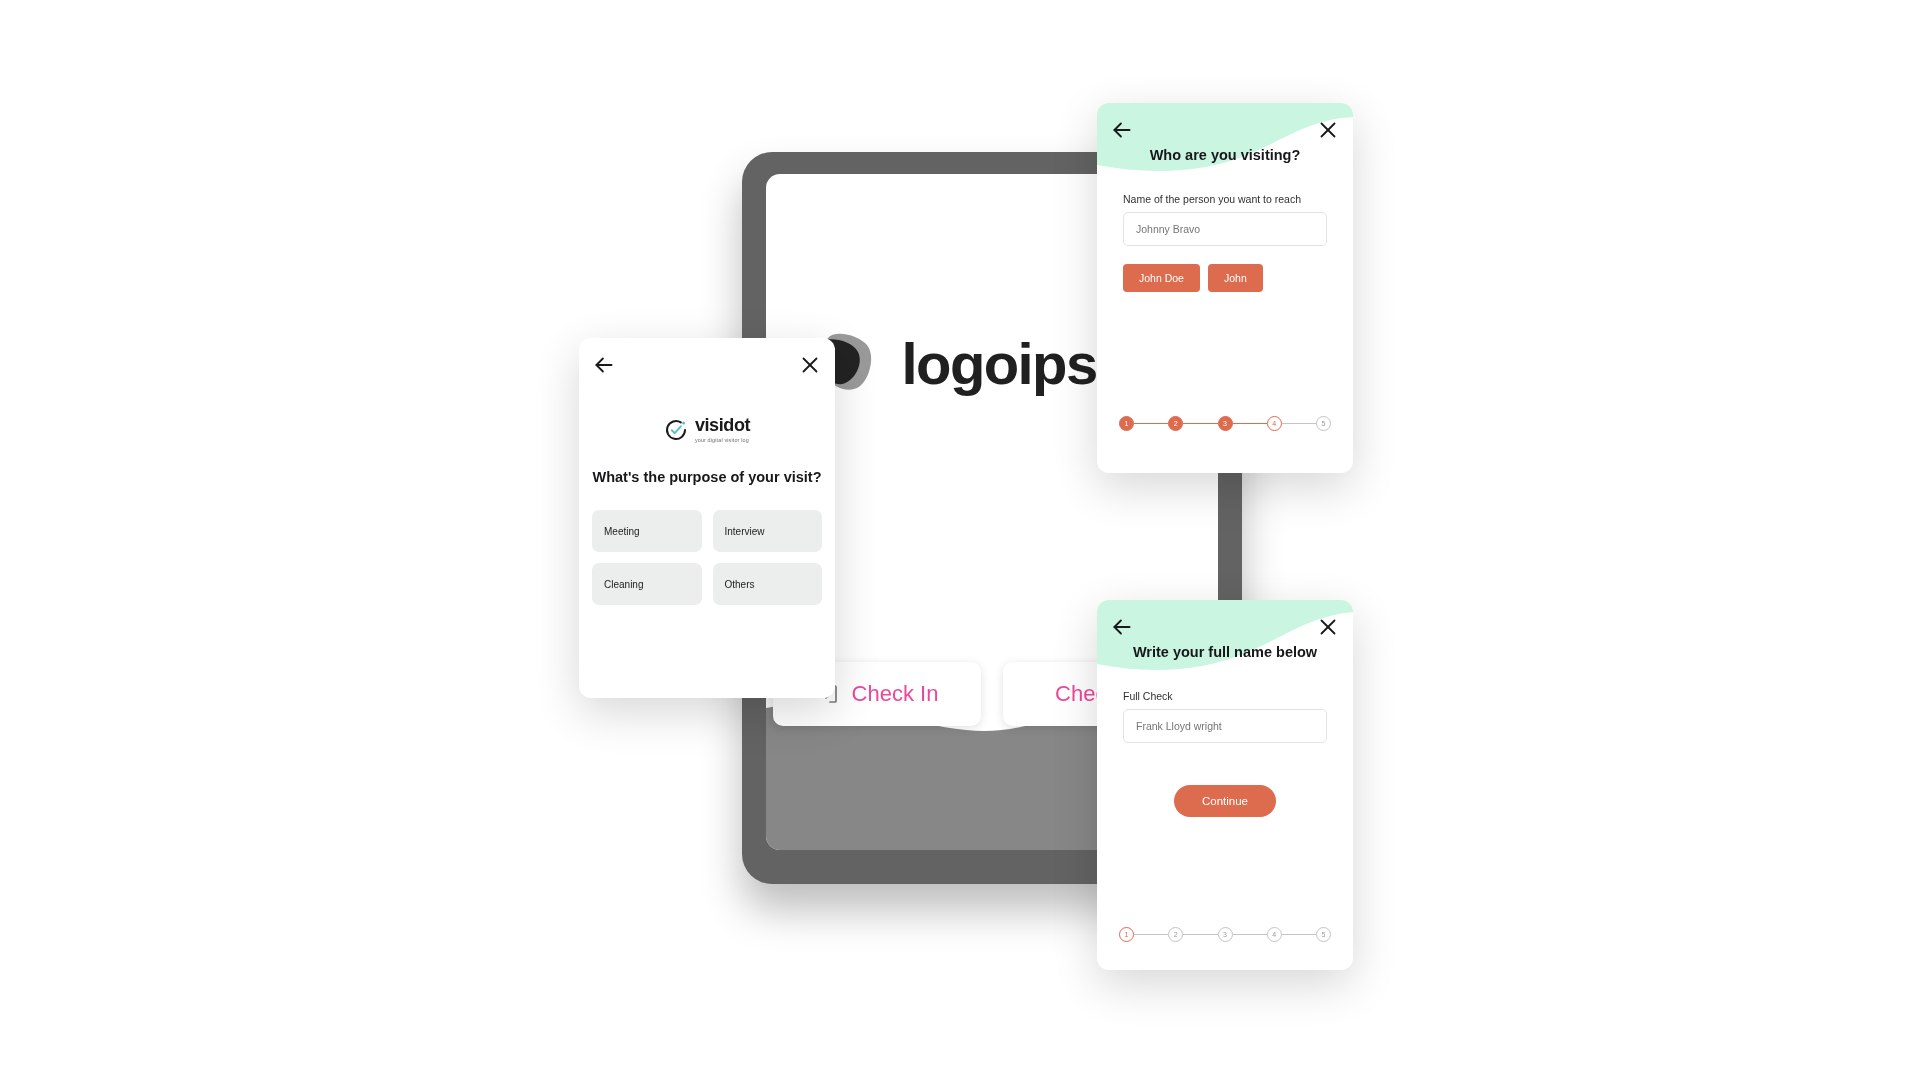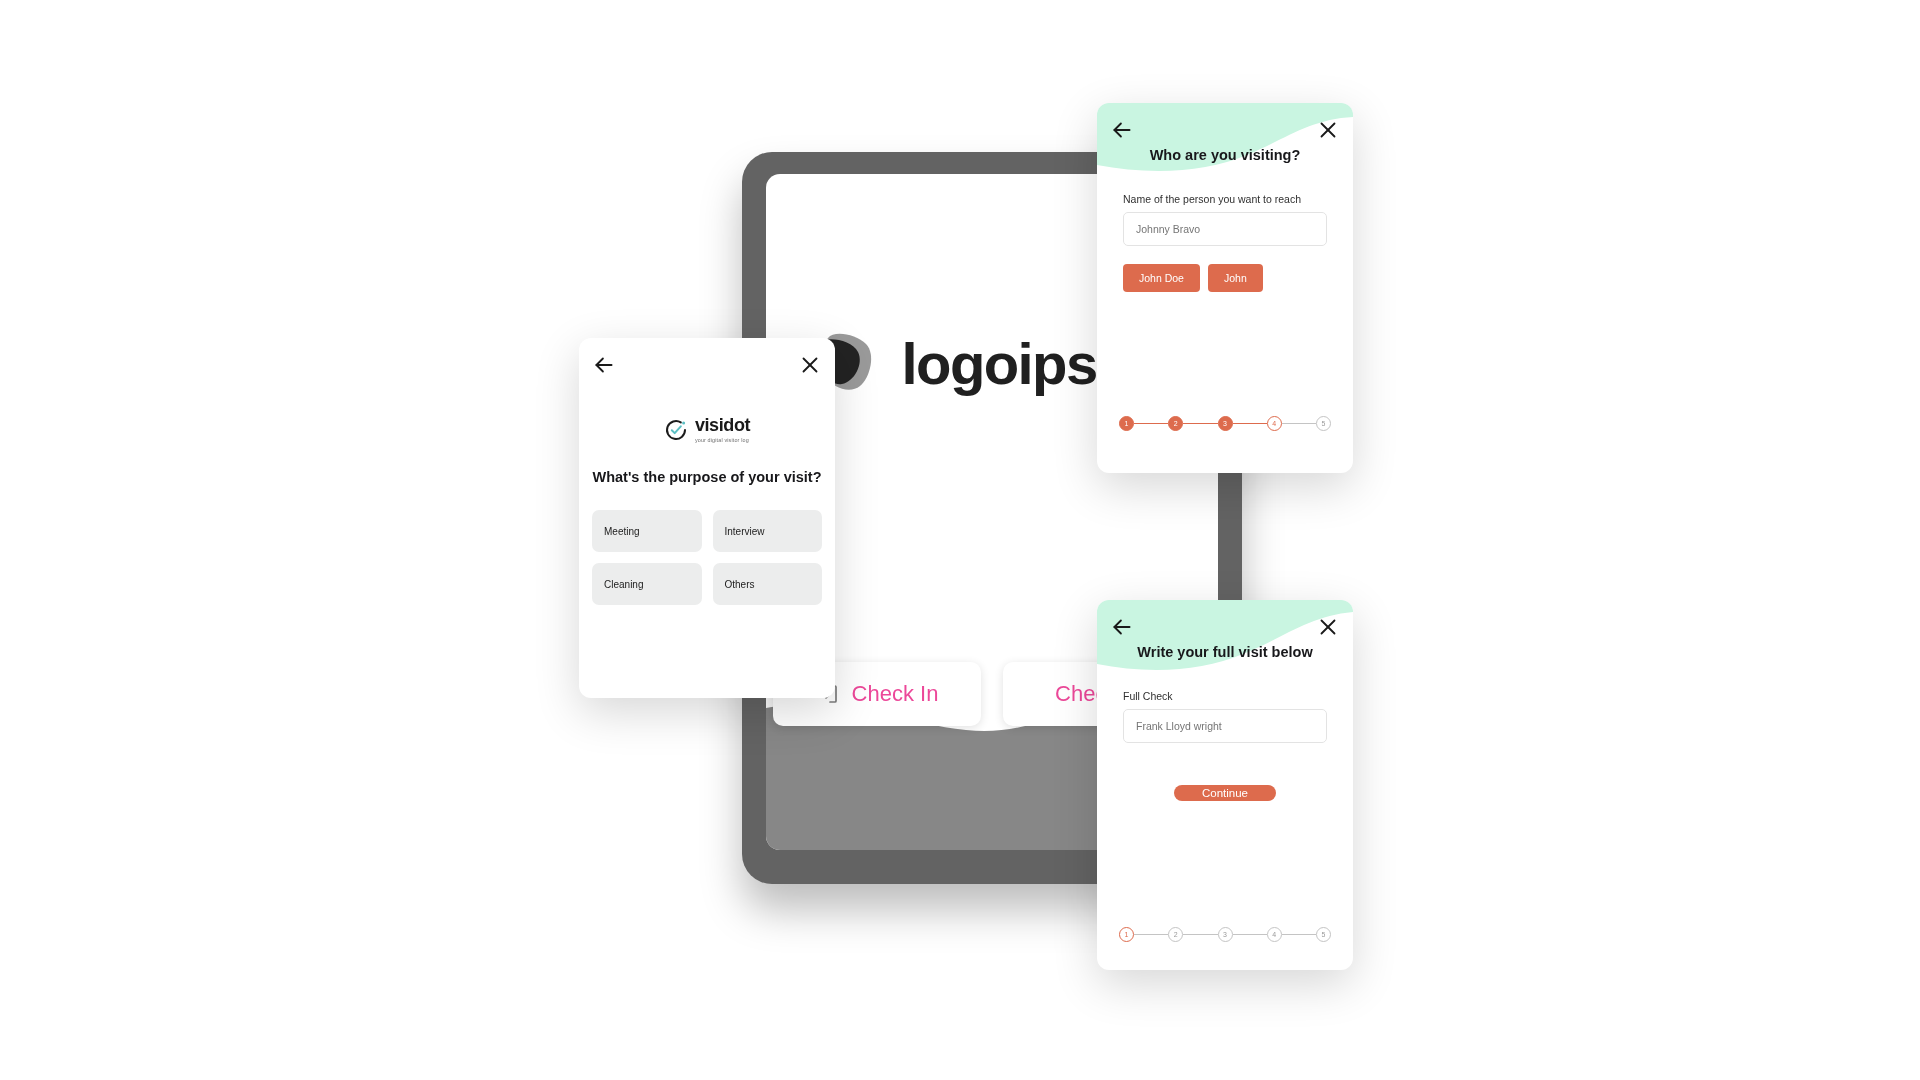--- a/index.html
+++ b/index.html
@@ -183,21 +183,21 @@
     white-space: nowrap;
   }
 
   .btn-primary {
     display: block;
     margin: 42px auto 0;
     background: #dd6b4d;
     color: #ffffff;
     border: none;
     border-radius: 999px;
-    padding: 2px 28px;
+    padding: 10px 28px;
     font-size: 11.5px;
     font-family: "Liberation Sans", sans-serif;
     cursor: pointer;
   }
 
   
   .stepper {
     position: absolute;
     left: 22px;
     right: 22px;
@@ -437,21 +437,21 @@
         </svg>
       </span>
       <span class="icon-close">
         <svg viewBox="0 0 24 24" width="26" height="26" fill="none" stroke="#1a1a1a" stroke-width="1.7" stroke-linecap="round">
           <path d="M6 6l12 12"></path>
             <path d="M18 6L6 18"></path>
         </svg>
       </span>
     </div>
 
-    <div class="card-title">Write your full visit below</div>
+    <div class="card-title">Write your full name below</div>
 
     <div class="card-body" style="margin-top:30px">
       <div class="field-label">Full Check</div>
       <input class="field-input" type="text" placeholder="Frank Lloyd wright" style="">
 
       <button class="btn-primary">Continue</button>
     </div>
 
     <div class="stepper">
       <span class="step-dot current">1</span>

